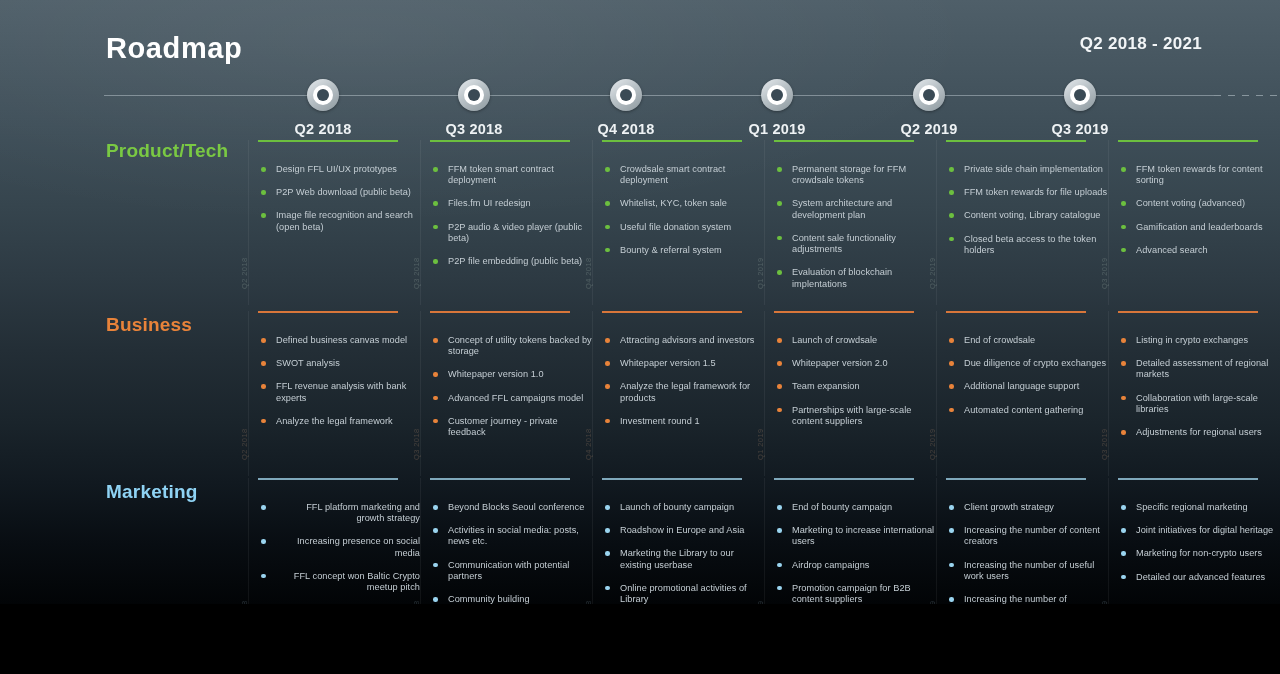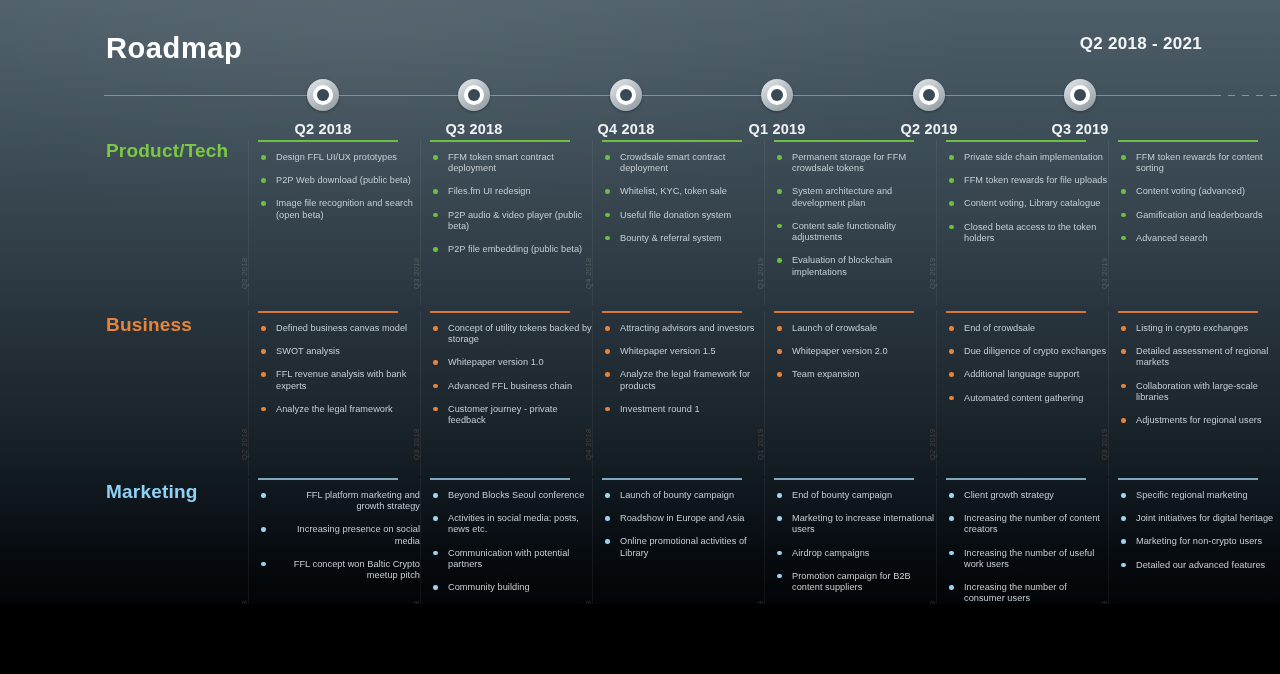--- a/index.html
+++ b/index.html
@@ -171,21 +171,21 @@
     bottom: 16px;
     font-size: 7.5px;
     letter-spacing: 0.4px;
     white-space: nowrap;
     transform: rotate(-90deg);
     transform-origin: left bottom;
     opacity: 0.30;
   }
   .items {
     position: relative;
-    margin-top: 12px;
+    margin-top: 24px;
   }
   .item {
     position: relative;
     padding-left: 16px;
     margin-bottom: 12px;
     font-size: 9.2px;
     line-height: 1.22;
     color: #c5ced4;
     letter-spacing: 0.05px;
   }
@@ -350,21 +350,21 @@
               <div class="item"><span class="dot"></span><span>Analyze the legal framework</span></div>
             </div>
           </div>
           <div class="col" style="left: 172px;">
             <div class="col-divider"></div>
             <div class="col-rule"></div>
             <div class="vlabel">Q3 2018</div>
             <div class="items">
               <div class="item"><span class="dot"></span><span>Concept of utility tokens backed by storage</span></div>
               <div class="item"><span class="dot"></span><span>Whitepaper version 1.0</span></div>
-              <div class="item"><span class="dot"></span><span>Advanced FFL business chain</span></div>
+              <div class="item"><span class="dot"></span><span>Advanced FFL campaigns model</span></div>
               <div class="item"><span class="dot"></span><span>Customer journey - private feedback</span></div>
             </div>
           </div>
           <div class="col" style="left: 344px;">
             <div class="col-divider"></div>
             <div class="col-rule"></div>
             <div class="vlabel">Q4 2018</div>
             <div class="items">
               <div class="item"><span class="dot"></span><span>Attracting advisors and investors</span></div>
               <div class="item"><span class="dot"></span><span>Whitepaper version 1.5</span></div>
@@ -373,20 +373,21 @@
             </div>
           </div>
           <div class="col" style="left: 516px;">
             <div class="col-divider"></div>
             <div class="col-rule"></div>
             <div class="vlabel">Q1 2019</div>
             <div class="items">
               <div class="item"><span class="dot"></span><span>Launch of crowdsale</span></div>
               <div class="item"><span class="dot"></span><span>Whitepaper version 2.0</span></div>
               <div class="item"><span class="dot"></span><span>Team expansion</span></div>
+              <div class="item"><span class="dot"></span><span>Partnerships with large-scale content suppliers</span></div>
             </div>
           </div>
           <div class="col" style="left: 688px;">
             <div class="col-divider"></div>
             <div class="col-rule"></div>
             <div class="vlabel">Q2 2019</div>
             <div class="items">
               <div class="item"><span class="dot"></span><span>End of crowdsale</span></div>
               <div class="item"><span class="dot"></span><span>Due diligence of crypto exchanges</span></div>
               <div class="item"><span class="dot"></span><span>Additional language support</span></div>
@@ -430,20 +431,21 @@
               <div class="item"><span class="dot"></span><span>Community building</span></div>
             </div>
           </div>
           <div class="col" style="left: 344px;">
             <div class="col-divider"></div>
             <div class="col-rule"></div>
             <div class="vlabel">Q4 2018</div>
             <div class="items">
               <div class="item"><span class="dot"></span><span>Launch of bounty campaign</span></div>
               <div class="item"><span class="dot"></span><span>Roadshow in Europe and Asia</span></div>
+              <div class="item"><span class="dot"></span><span>Marketing the Library to our existing userbase</span></div>
               <div class="item"><span class="dot"></span><span>Online promotional activities of Library</span></div>
             </div>
           </div>
           <div class="col" style="left: 516px;">
             <div class="col-divider"></div>
             <div class="col-rule"></div>
             <div class="vlabel">Q1 2019</div>
             <div class="items">
               <div class="item"><span class="dot"></span><span>End of bounty campaign</span></div>
               <div class="item"><span class="dot"></span><span>Marketing to increase international users</span></div>

